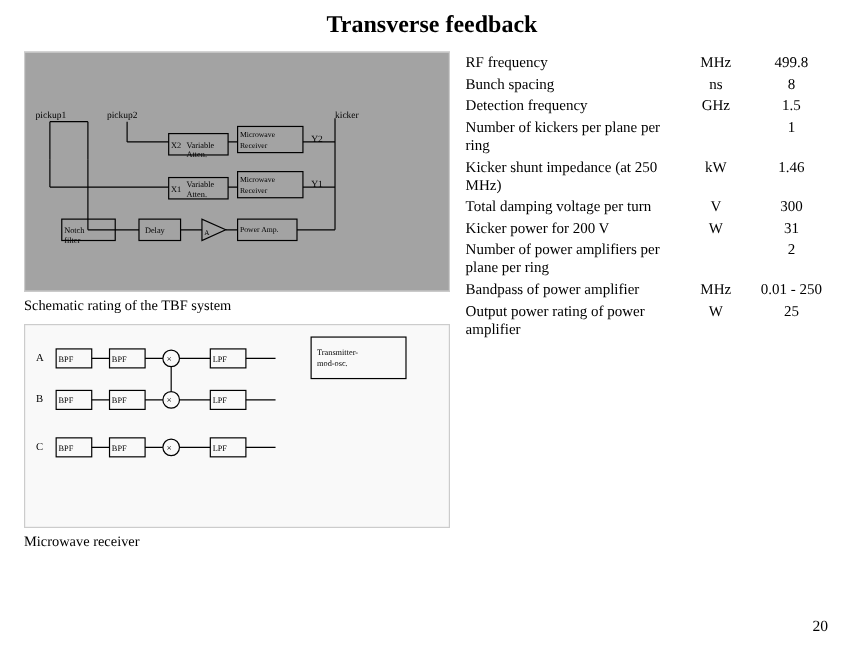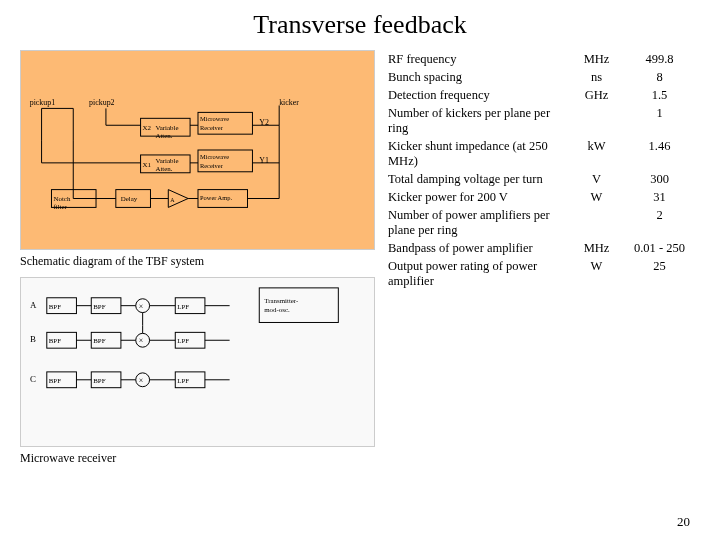--- a/index.html
+++ b/index.html
@@ -12,38 +12,38 @@
       overflow: hidden;
     }
     .page {
       width: 720px;
       height: 540px;
       position: relative;
       padding: 10px 20px;
     }
     .title {
       text-align: center;
-      font-size: 26px;
-      font-weight: normal;
+      font-size: 20px;
+      font-weight: bold;
       margin-bottom: 10px;
     }
     .content {
       display: flex;
       gap: 10px;
       align-items: flex-start;
     }
     .left-col {
       width: 355px;
       flex-shrink: 0;
     }
     .diagram-area {
       width: 100%;
       height: 200px;
       border: 1px solid #ccc;
-      background: #fdba74;
+      background: #a3a3a3;
       position: relative;
       overflow: hidden;
     }
     .schematic-label {
       font-size: 12px;
       margin-top: 4px;
       text-align: left;
     }
     .receiver-diagram {
       width: 100%;
@@ -168,21 +168,21 @@
 
           <line x1="260" y1="75" x2="260" y2="149" stroke="#000" stroke-width="1"></line>
 
           <line x1="260" y1="55" x2="260" y2="75" stroke="#000" stroke-width="1"></line>
 
           <line x1="52" y1="90" x2="52" y2="149" stroke="#000" stroke-width="1"></line>
           <line x1="20" y1="58" x2="52" y2="58" stroke="#000" stroke-width="1"></line>
           <line x1="52" y1="58" x2="52" y2="90" stroke="#000" stroke-width="1"></line>
         </svg>
       </div>
-      <div class="schematic-label">Schematic diagram of the TBF system</div>
+      <div class="schematic-label">Schematic rating of the TBF system</div>
 
       <div class="receiver-diagram">
         <svg width="100%" height="100%" viewBox="0 0 355 170" xmlns="http://www.w3.org/2000/svg">
 
           <text x="8" y="30" font-size="9" font-family="Times New Roman">A</text>
           <rect x="25" y="20" width="30" height="16" fill="none" stroke="#000" stroke-width="1"></rect>
           <text x="27" y="31" font-size="7" font-family="Times New Roman">BPF</text>
           <line x1="55" y1="28" x2="70" y2="28" stroke="#000" stroke-width="1"></line>
           <rect x="70" y="20" width="30" height="16" fill="none" stroke="#000" stroke-width="1"></rect>
           <text x="72" y="31" font-size="7" font-family="Times New Roman">BPF</text>

